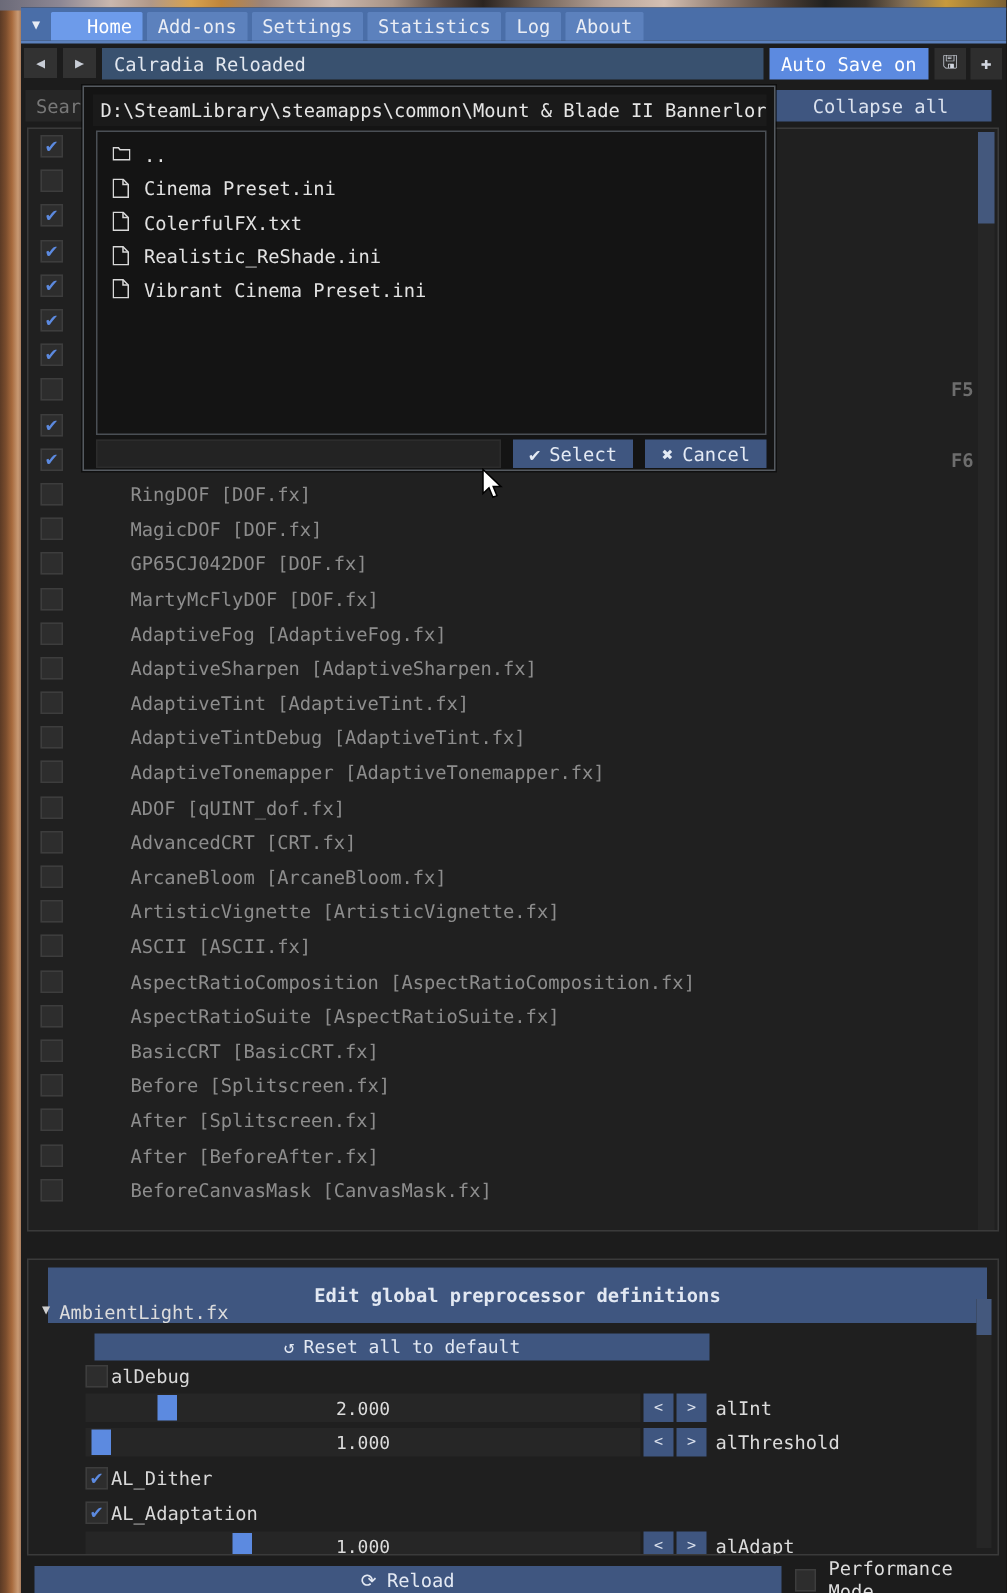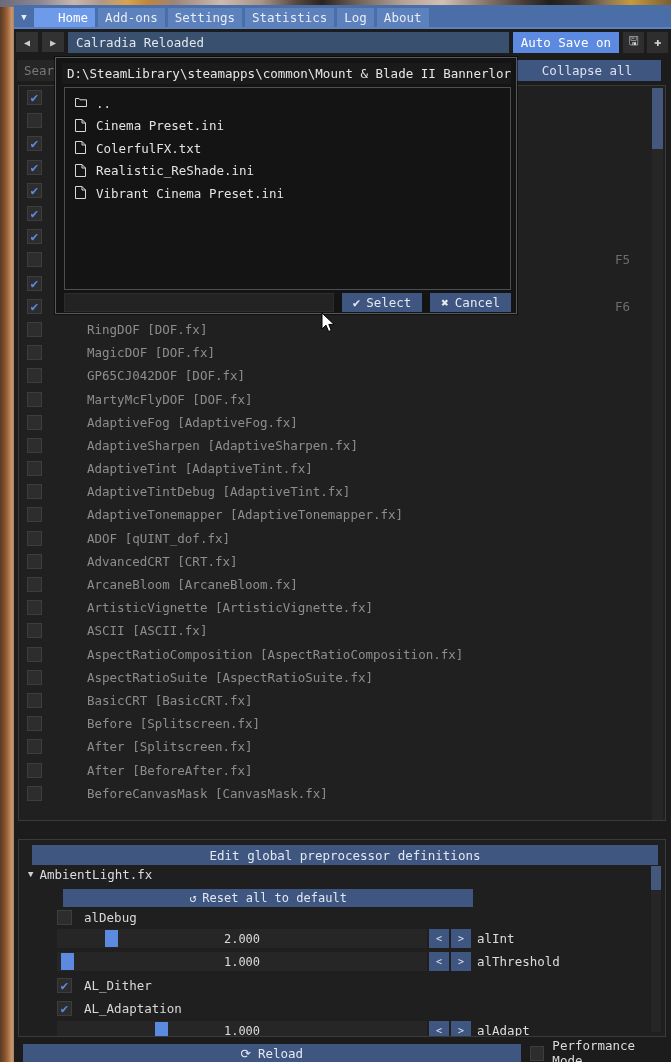--- a/index.html
+++ b/index.html
@@ -163,23 +163,24 @@
   }
   .fx-label {
     color: #8d8d8d;
     font-size: 12.5px;
     white-space: nowrap;
     margin-left: 36px;
   }
   .fx-row.on .fx-label { color: #d6d6d6; }
   .fx-key {
     position: absolute;
-    right: 35px;
+    right: 16px;
     color: #6d6d6d;
     font-size: 12.5px;
+    font-weight: bold;
   }
   .fx-scroll {
     position: absolute; right: 2px; top: 2px;
     width: 11px; height: 732px;
     background: #262626;
   }
   .fx-scroll-thumb {
     position: absolute; left:0; top:0;
     width: 11px; height: 61px;
     background: #44587d;
@@ -188,25 +189,25 @@
   .preproc {
     position: absolute; left: 4px; top: 834px;
     width: 648px; height: 198px;
     background: #1f1f1f;
     border: 1px solid #3a3a3a;
     box-sizing: border-box;
     overflow:hidden;
   }
   .edit-global {
     position:absolute; left: 13px; top: 5px;
-    width: 626px; height: 20px;
+    width: 626px; height: 37px;
     background: #3f5680;
     color: #e2e8f2;
     font-size: 12.5px;
-    display:flex;align-items:center;justify-content:center;
+    display:flex;align-items:center;justify-content:center;font-weight:bold;
   }
   .fxgroup {
     position:absolute; left: 9px; top: 27px;
     display:flex; align-items:center; gap:6px;
   }
   .tri { color: #cfcfcf; font-size: 9px; line-height:1; }
   .fxgroup-label { color:#dcdcdc; font-size:12.5px; }
   .reset-all {
     position:absolute; left: 44px; top: 49px;
     width: 410px; height: 18px;
@@ -214,21 +215,21 @@
     color: #e2e8f2;
     font-size: 12px;
     display:flex;align-items:center;justify-content:center;
     gap: 6px;
   }
   .pp-row {
     position: absolute; left: 9px;
     height: 20px;
     display:flex; align-items:center;
   }
-  .pp-cb-row { left: 38px; gap: 12px; }
+  .pp-cb-row { left: 38px; gap: 2px; }
   .pp-cb {
     width: 15px; height: 15px;
     background: #2d2d2d;
     border: 1px solid #3d3d3d;
     box-sizing:border-box;
     display:flex;align-items:center;justify-content:center;
   }
   .pp-cb .chk { color:#5c8ae0; font-size:13px; line-height:1; font-weight:bold;}
   .pp-label { color:#d8d8d8; font-size:12.5px; }
   .slider-row {

